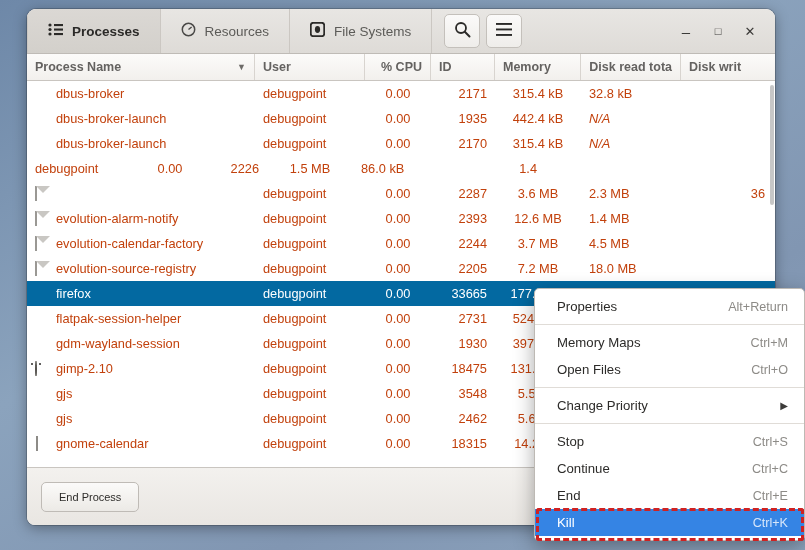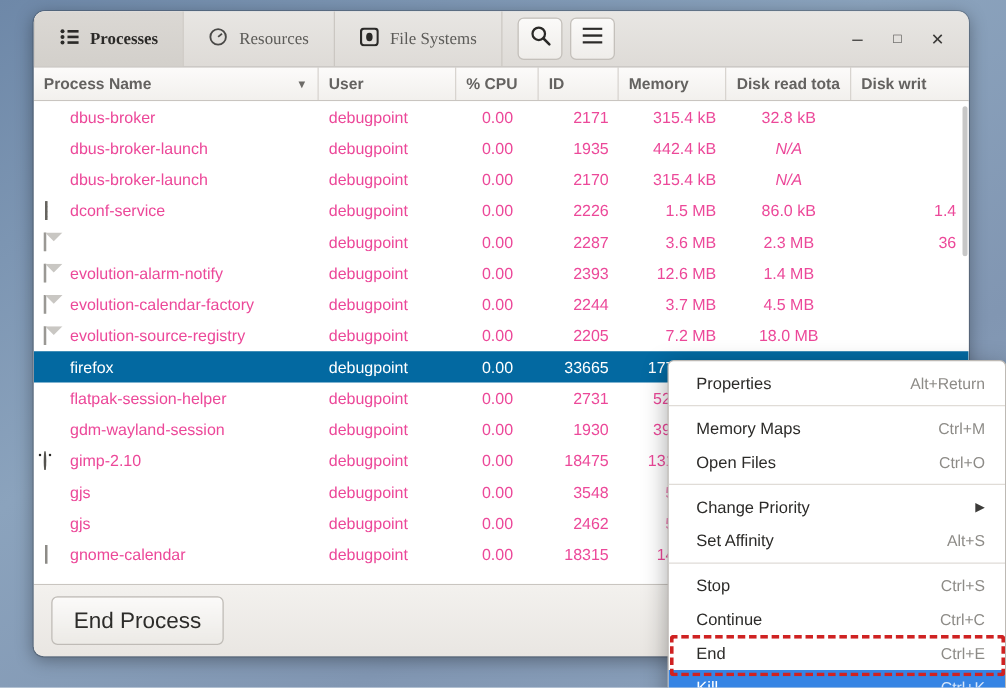--- a/index.html
+++ b/index.html
@@ -29,21 +29,20 @@
     border-bottom:1px solid #bfbbb6;
     display:flex;align-items:center;position:relative;
   }
   .tabs{display:flex;align-items:stretch;height:44px;}
   .tab{
     display:flex;align-items:center;gap:9px;
     padding:0 20px;height:44px;box-sizing:border-box;
     font-size:13.5px;color:#5c5b58;
     border-right:1px solid #cbc7c2;
     cursor:default;
-    font-family:Liberation Serif, serif;
   }
   .tab:first-child{border-left:1px solid #cbc7c2;}
   .tab.active{
     background:linear-gradient(180deg,#dbd8d4 0%,#d3d0cb 100%);
     color:#2b2a28;font-weight:bold;
   }
   .tab .tlabel{white-space:nowrap;}
   .hdr-actions{display:flex;align-items:center;gap:6px;margin-left:12px;}
   .hbtn{
     width:34px;height:32px;border-radius:5px;
@@ -72,30 +71,30 @@
     border-right:1px solid #d8d4cf;
     padding:0 8px;box-sizing:border-box;
     white-space:nowrap;overflow:hidden;cursor:pointer;
   }
   .ch .sortarrow{margin-left:auto;font-size:9px;color:#6d6b68;}
 
   
   #listwrap{flex:1 1 auto;position:relative;overflow:hidden;background:#fff;}
   .row{
     height:25px;display:flex;align-items:center;
-    font-size:12.8px;color:#ec4899;box-sizing:border-box;
+    font-size:12.8px;color:#c2410c;box-sizing:border-box;
   }
   .row.sel{background:#0369a1;color:#ffffff;}
   .cell{padding:0 8px;box-sizing:border-box;white-space:nowrap;overflow:hidden;}
   .c-name{width:228px;display:flex;align-items:center;gap:6px;}
   .c-user{width:110px;}
   .c-cpu{width:66px;text-align:center;}
   .c-id{width:64px;text-align:right;}
-  .c-mem{width:86px;text-align:right;}
-  .c-dr{width:100px;text-align:center;}
+  .c-mem{width:86px;text-align:center;}
+  .c-dr{width:100px;text-align:left;}
   .c-dw{width:92px;text-align:right;}
   .na{font-style:italic;}
 
   
   .ricon{width:15px;height:15px;flex:0 0 15px;position:relative;}
   .ico-diamond{
     width:13px;height:13px;margin:1px;
     background:linear-gradient(135deg,#6ab0f3 0%,#2f7fd4 55%,#1f63ad 100%);
     transform:rotate(45deg);border-radius:2px;
   }
@@ -143,21 +142,21 @@
   }
 
   
   #actionbar{
     flex:0 0 58px;height:58px;
     background:linear-gradient(180deg,#f3f1ee,#e9e6e2);
     border-top:1px solid #c9c5c0;
     display:flex;align-items:center;padding-left:14px;box-sizing:border-box;
   }
   #endprocess{
-    font-size:18px;color:#2d2c2a;
+    font-size:11px;color:#2d2c2a;
     padding:8px 17px;border-radius:5px;
     background:linear-gradient(180deg,#fbfaf9,#eceae6);
     border:1px solid #bfbbb6;cursor:pointer;
   }
 
   
   #ctxmenu{
     position:absolute;left:534px;top:288px;width:271px;
     background:#ffffff;
     border:1px solid #bdb9b4;border-radius:5px;
@@ -264,21 +263,21 @@
   </div>
 
   <div id="colheader">
     <div class="ch" style="width:228px;">
       <span>Process Name</span>
       <span class="sortarrow">▼</span>
     </div>
     <div class="ch" style="width:110px;">
       <span>User</span>
     </div>
-    <div class="ch" style="width:66px;">
+    <div class="ch" style="width:66px;justify-content:flex-end;">
       <span>% CPU</span>
     </div>
     <div class="ch" style="width:64px;">
       <span>ID</span>
     </div>
     <div class="ch" style="width:86px;">
       <span>Memory</span>
     </div>
     <div class="ch" style="width:100px;justify-content:flex-end;">
       <span>Disk read tota</span>
@@ -320,24 +319,20 @@
             <span>dbus-broker-launch</span>
           </div>
           <div class="cell c-user">debugpoint</div>
           <div class="cell c-cpu">0.00</div>
           <div class="cell c-id">2170</div>
           <div class="cell c-mem">315.4 kB</div>
           <div class="cell c-dr na">N/A</div>
           <div class="cell c-dw"></div>
         </div>
         <div class="row">
-          <div class="cell c-name">
-            <span class="ricon"><span class="ico-grid"></span></span>
-            <span>dconf-service</span>
-          </div>
           <div class="cell c-user">debugpoint</div>
           <div class="cell c-cpu">0.00</div>
           <div class="cell c-id">2226</div>
           <div class="cell c-mem">1.5 MB</div>
           <div class="cell c-dr">86.0 kB</div>
           <div class="cell c-dw">1.4</div>
         </div>
         <div class="row">
           <div class="cell c-name">
             <span class="ricon"><span class="ico-env"></span></span>
@@ -492,24 +487,20 @@
     </div>
     <div class="mi">
       <span class="mlabel">Open Files</span>
       <span class="maccel">Ctrl+O</span>
     </div>
     <div class="msep"></div>
     <div class="mi">
       <span class="mlabel">Change Priority</span>
       <span class="msub">▶</span>
     </div>
-    <div class="mi">
-      <span class="mlabel">Set Affinity</span>
-      <span class="maccel">Alt+S</span>
-    </div>
     <div class="msep"></div>
     <div class="mi">
       <span class="mlabel">Stop</span>
       <span class="maccel">Ctrl+S</span>
     </div>
     <div class="mi">
       <span class="mlabel">Continue</span>
       <span class="maccel">Ctrl+C</span>
     </div>
     <div class="mi">

